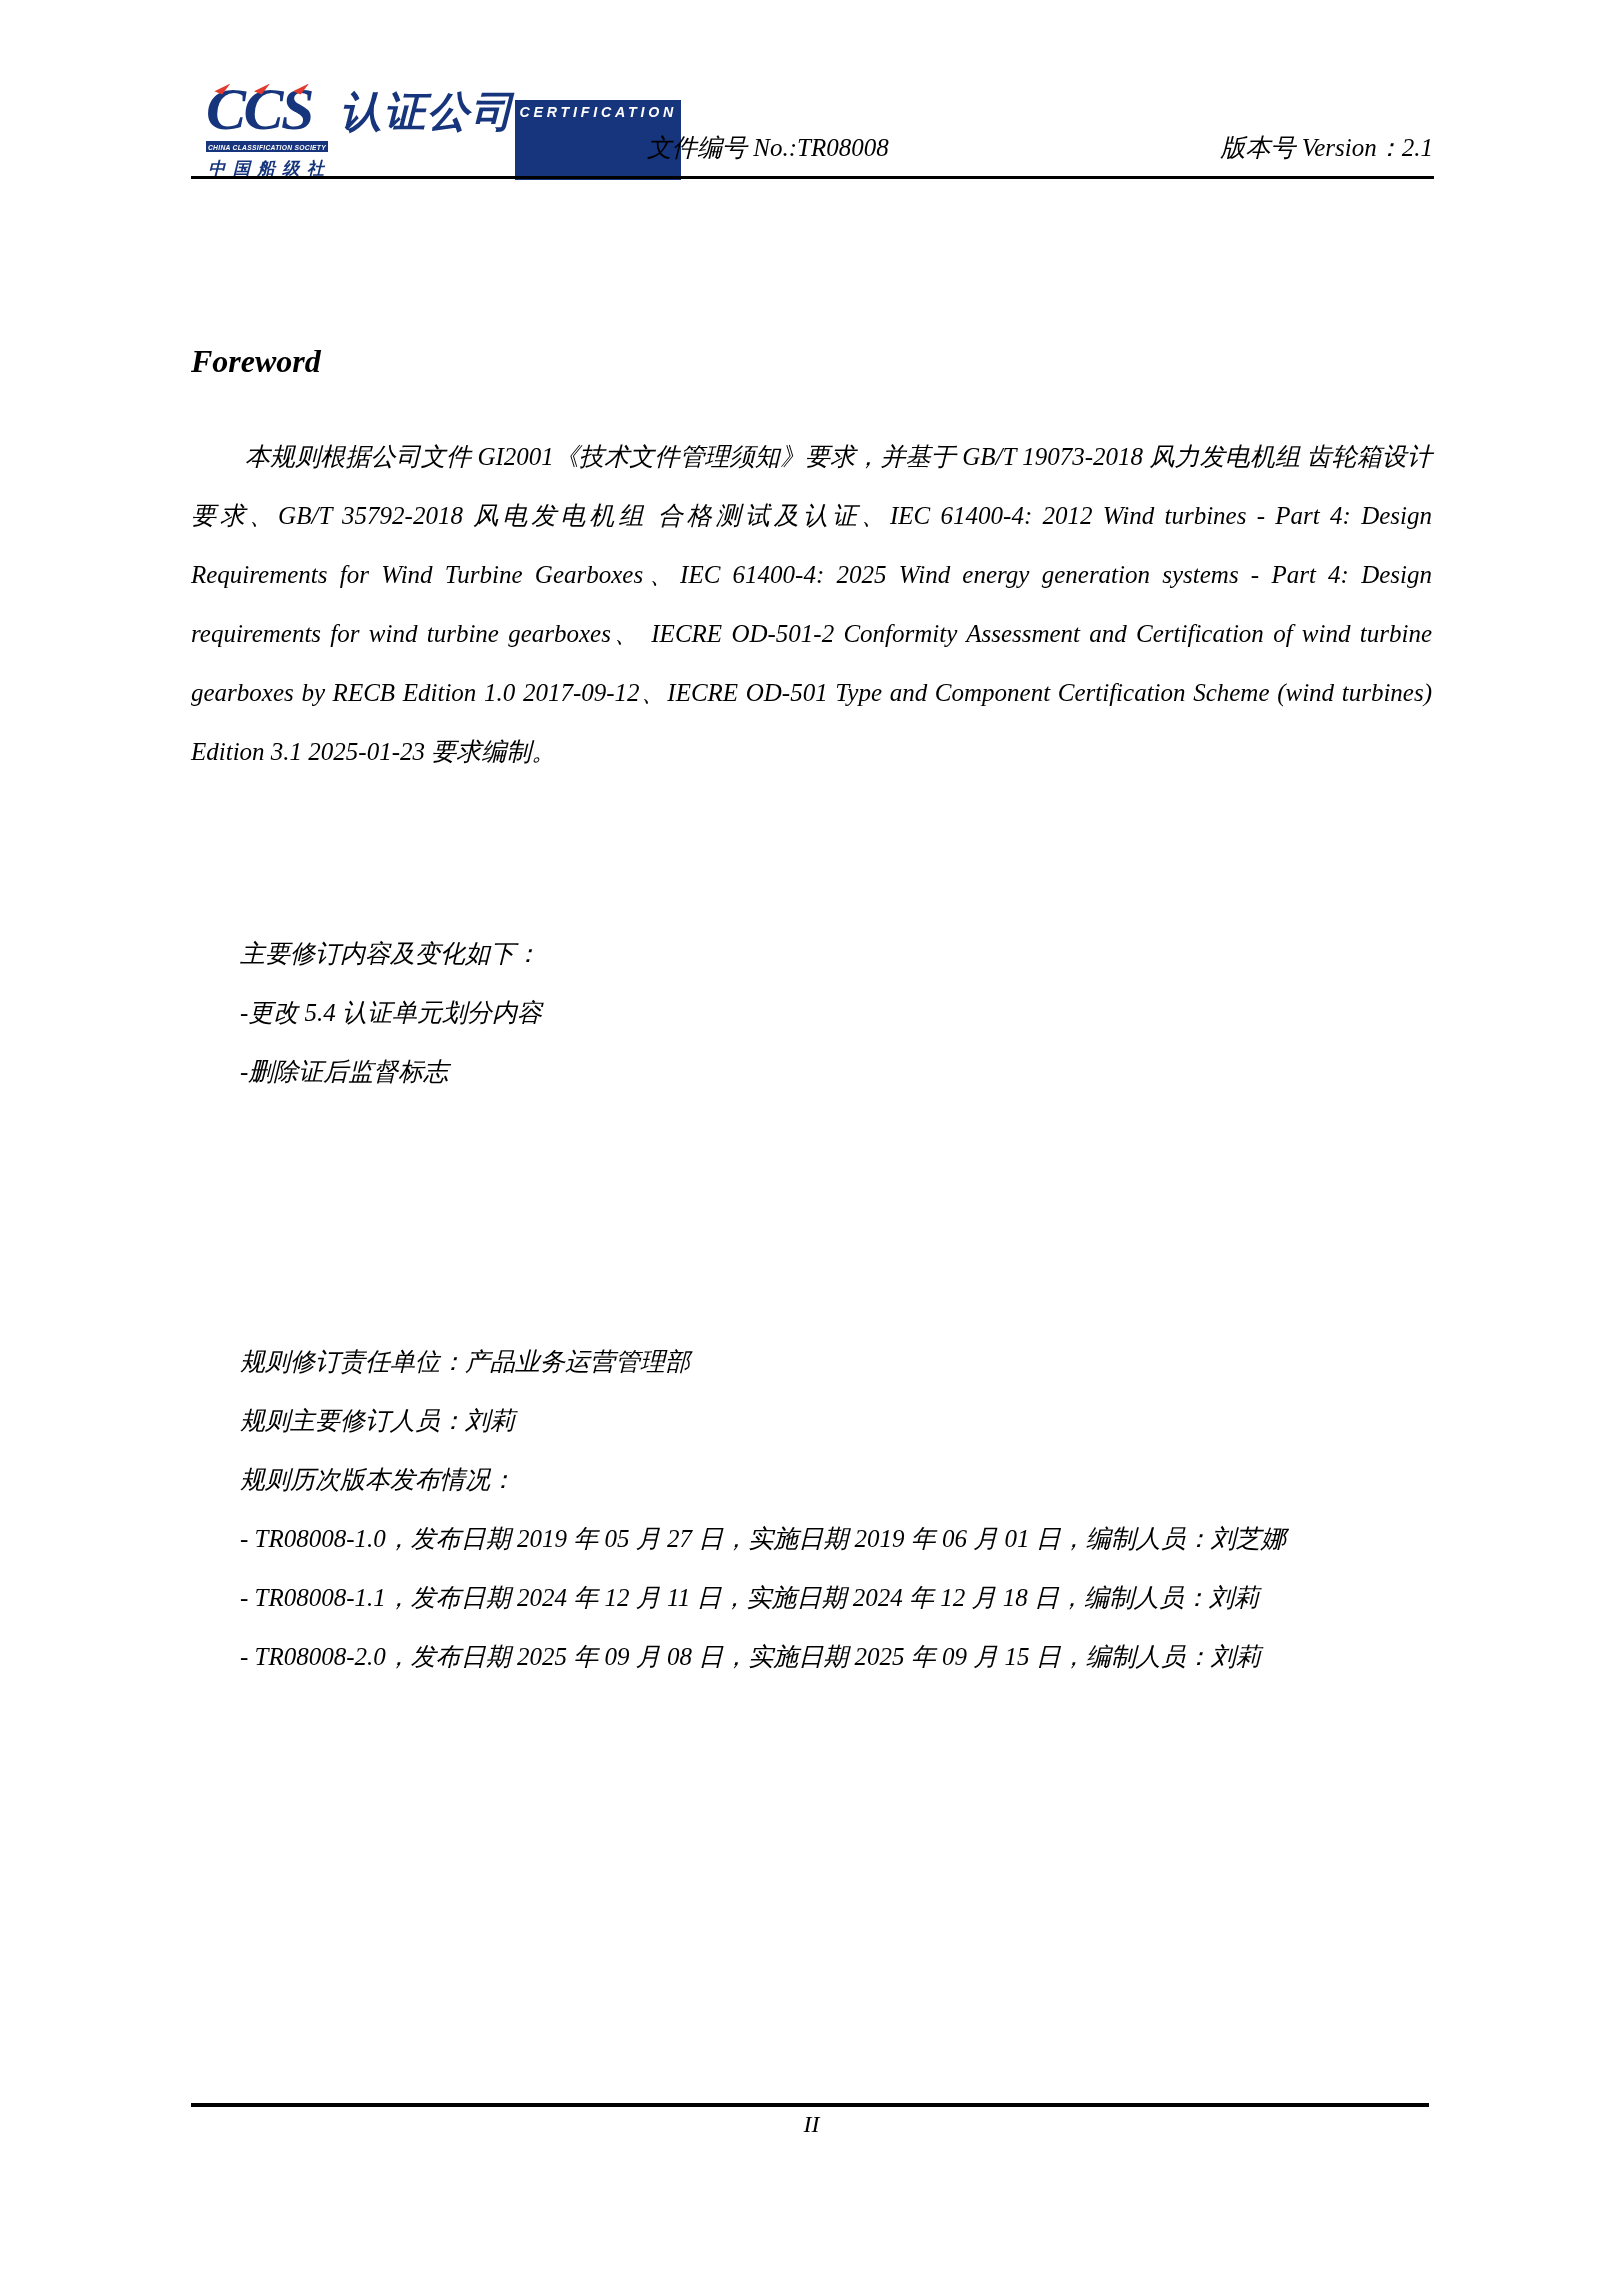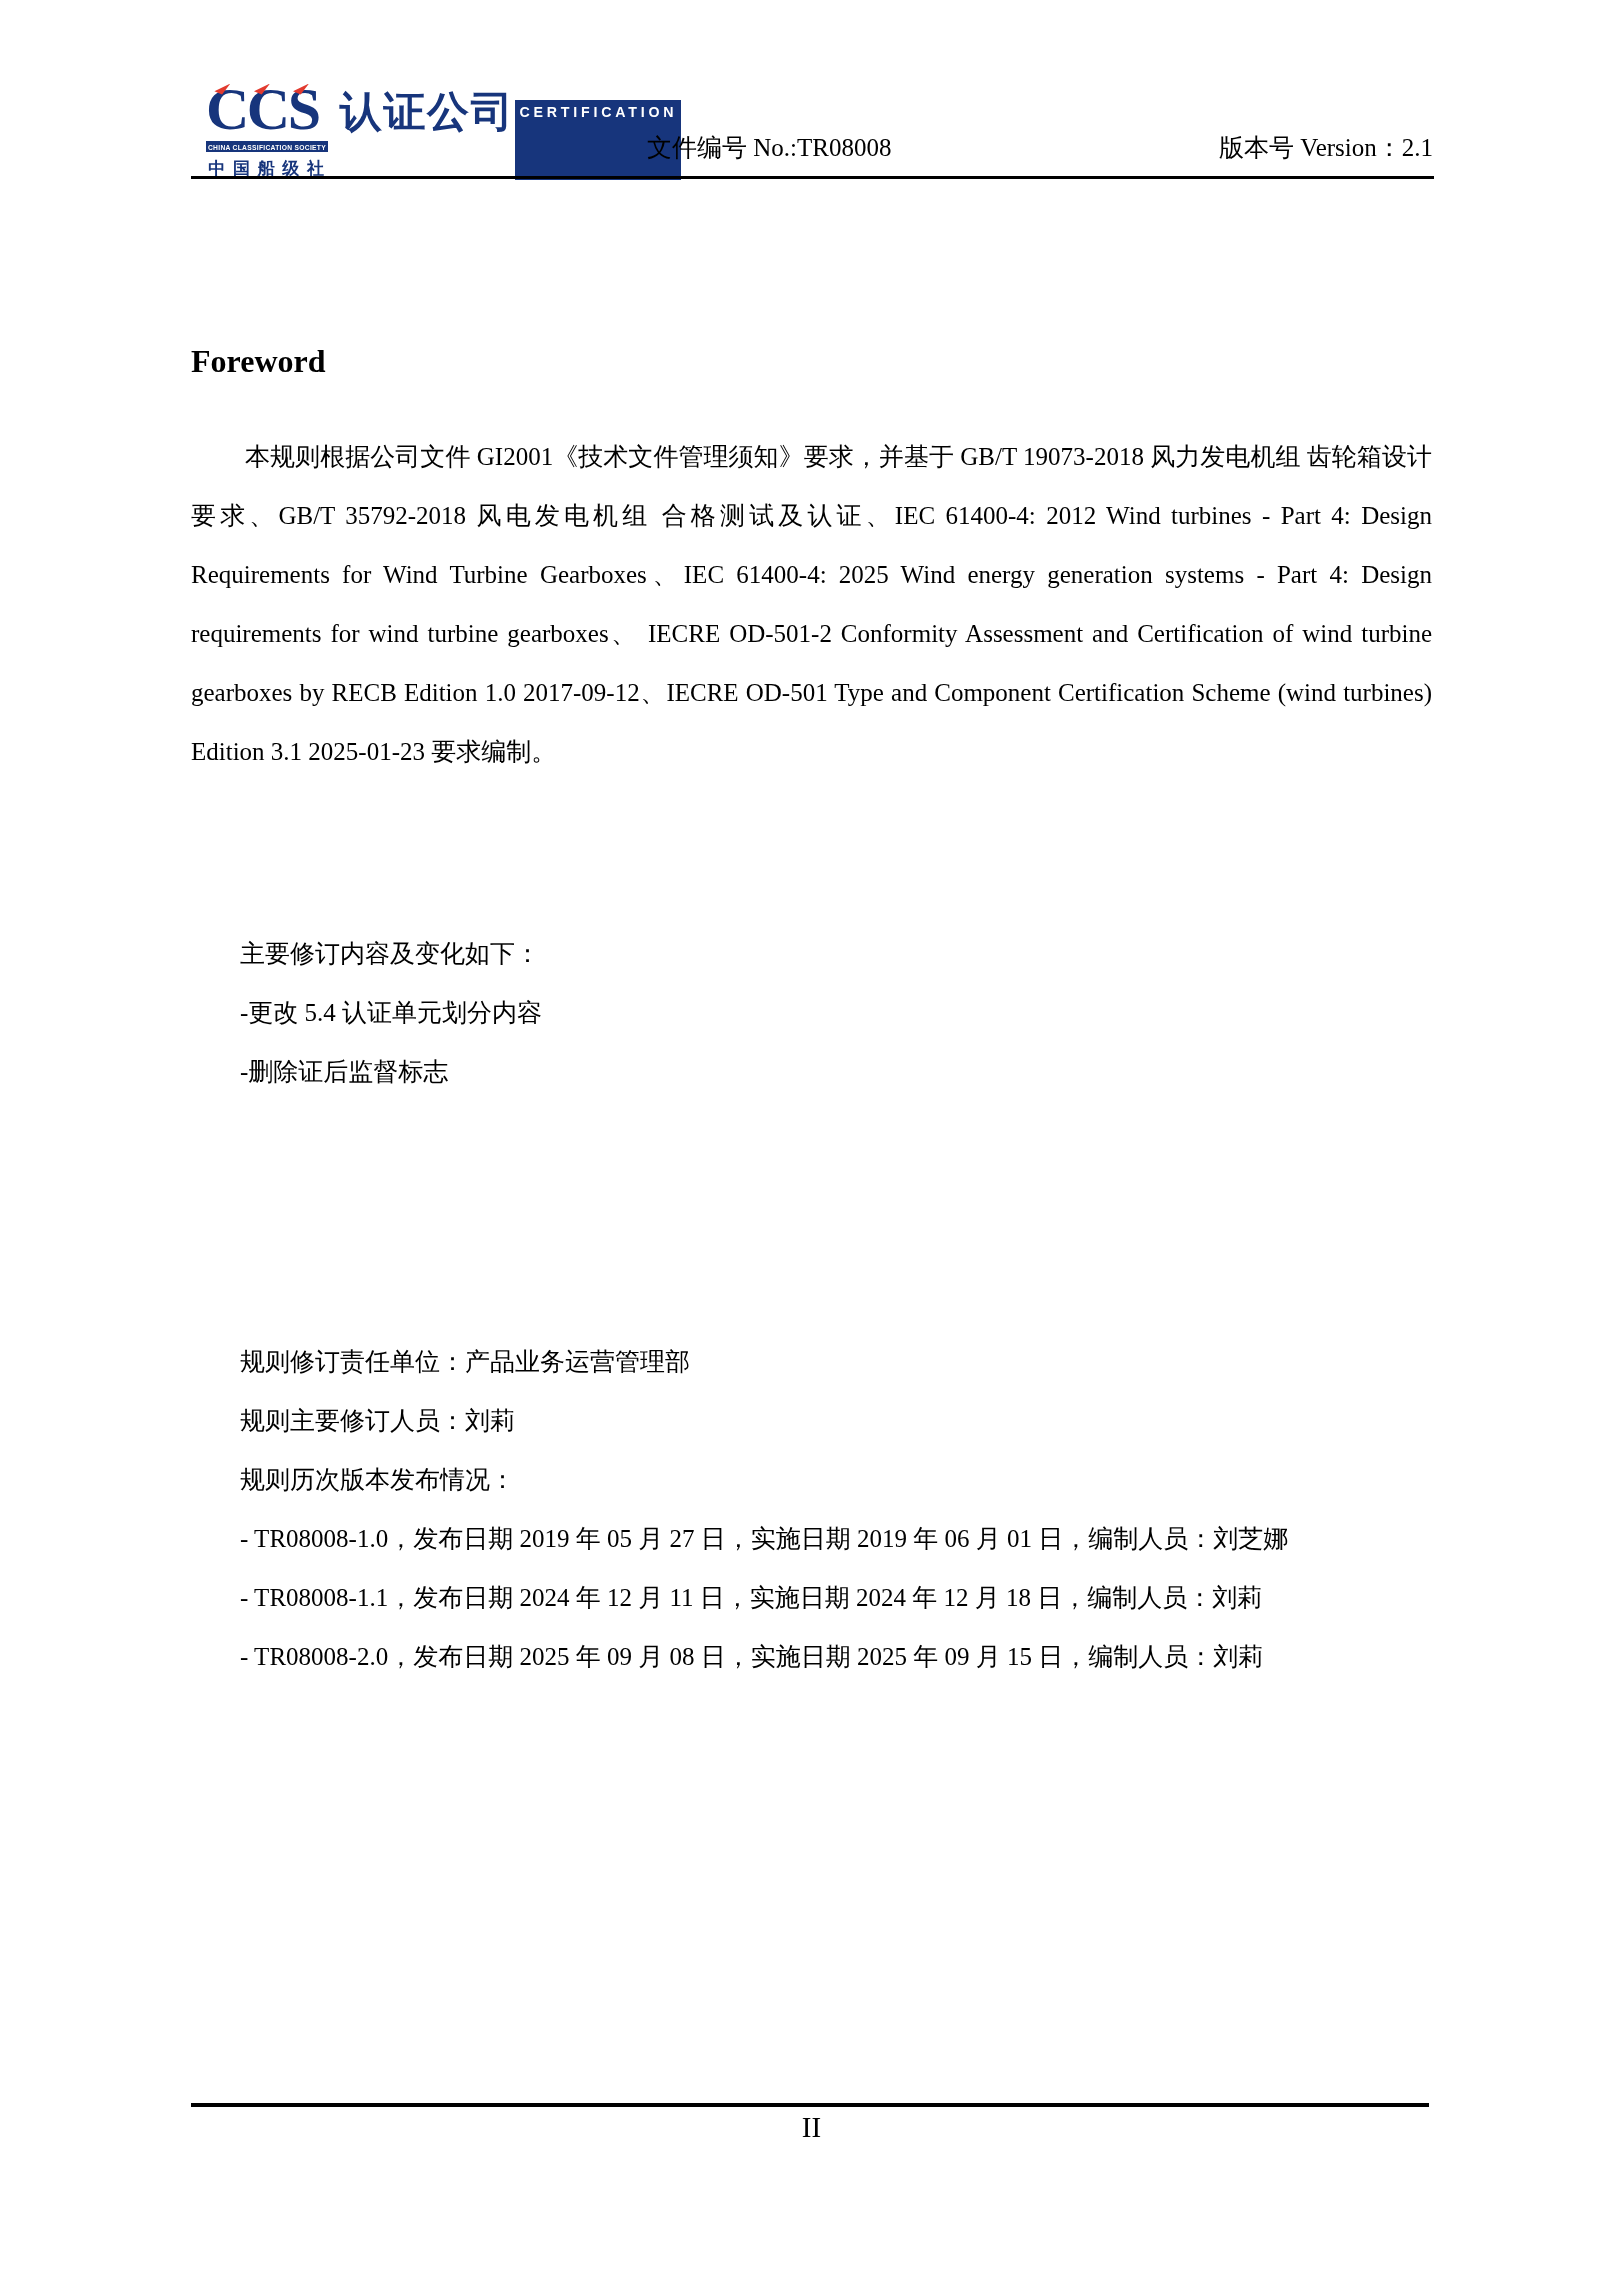--- a/index.html
+++ b/index.html
@@ -9,20 +9,21 @@
   *{margin:0;padding:0;box-sizing:border-box;}
   html,body{background:#888;}
   .page{
     position:relative;
     width:1621px;height:2273px;
     background:#ffffff;
     margin:0 auto;
     font-family:"Liberation Serif","DejaVu Serif",serif;
     color:#000;
     overflow:hidden;
+    font-style:italic;
   }
   
   .logo{position:absolute;left:206px;top:87px;display:flex;gap:11.7px;}
   .logo-left{width:122px;position:relative;}
   .ccs-wrap{position:relative;height:49px;}
   .ccs-text{
     font-family:"Liberation Serif",serif;font-weight:bold;
     font-size:60px;line-height:45px;letter-spacing:-2.5px;
     color:var(--navy);
   }
@@ -80,21 +81,21 @@
   .info-block{
     position:absolute;left:191px;top:1332px;width:1241px;
     font-size:25px;line-height:59px;
   }
   .info-block .line{padding-left:49px;}
   .history-entry{text-align:justify;text-indent:49px;}
   
   .footer-rule{position:absolute;left:191px;top:2103px;width:1238px;height:4.2px;background:#000;}
   .page-number{
     position:absolute;left:191px;top:2111px;width:1241px;
-    text-align:center;font-size:29px;
+    text-align:center;font-size:24px;
   }
 </style>
 </head>
 <body>
 
 <div class="page">
 
   <div class="logo">
     <div class="logo-left">
       <div class="ccs-wrap">

